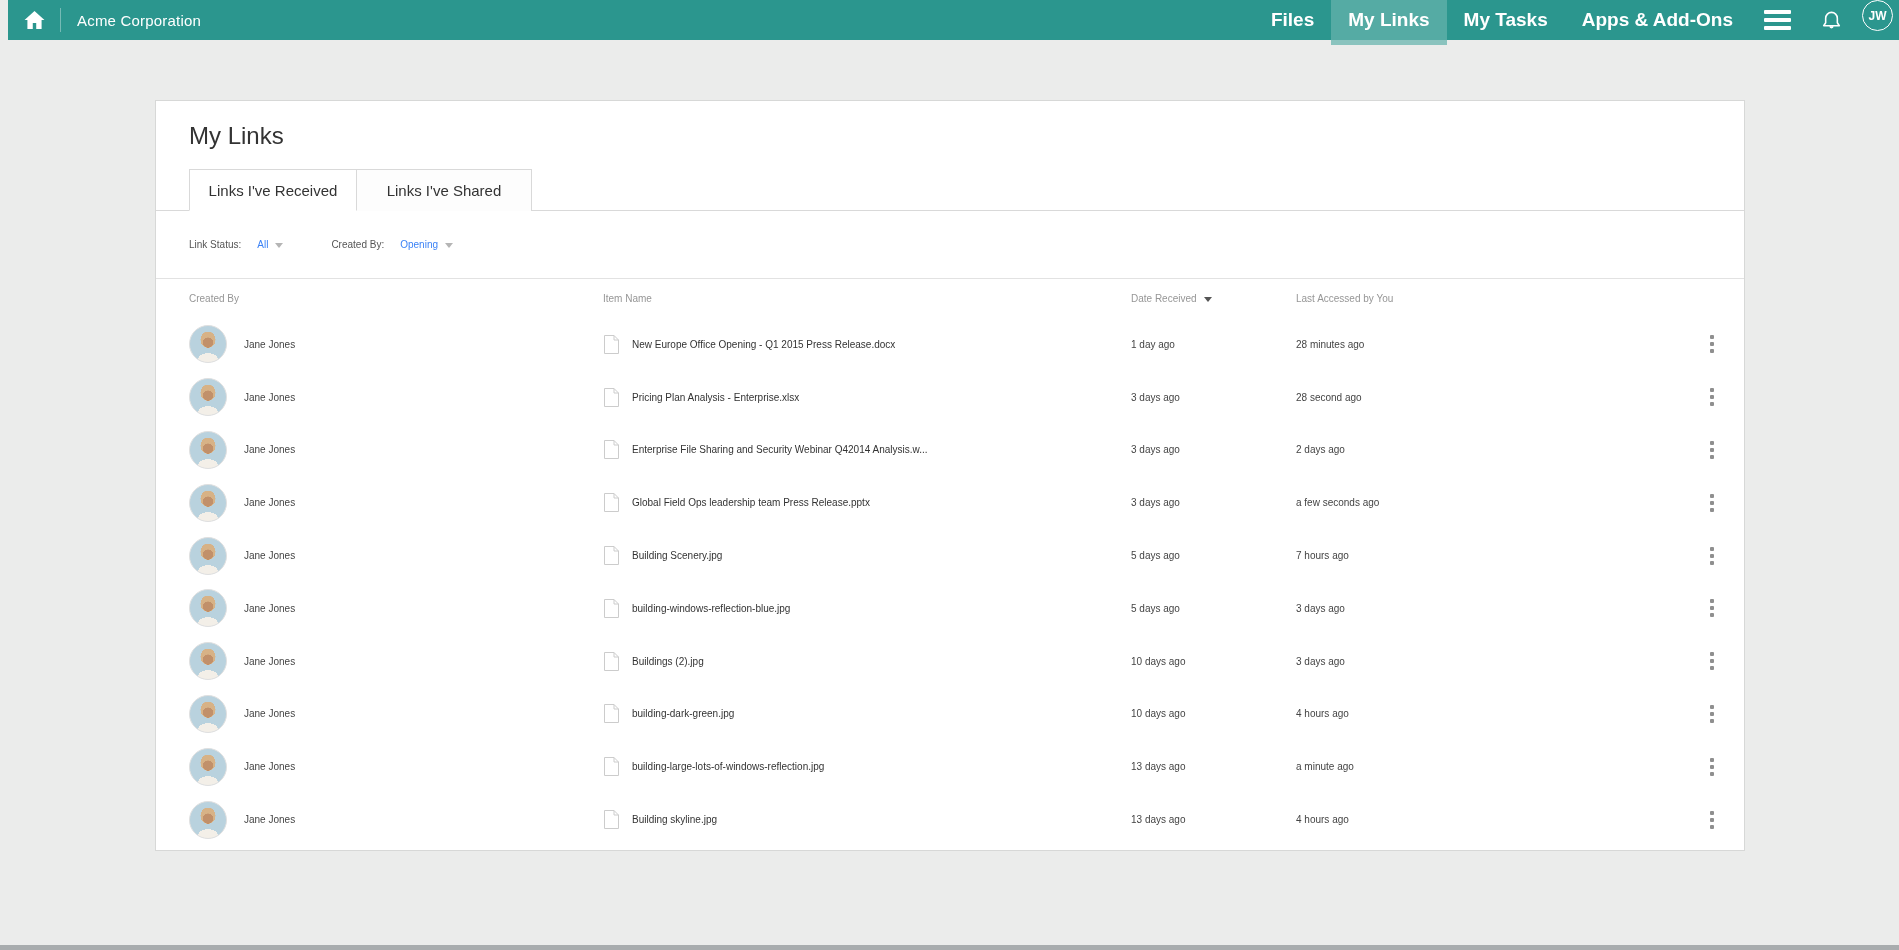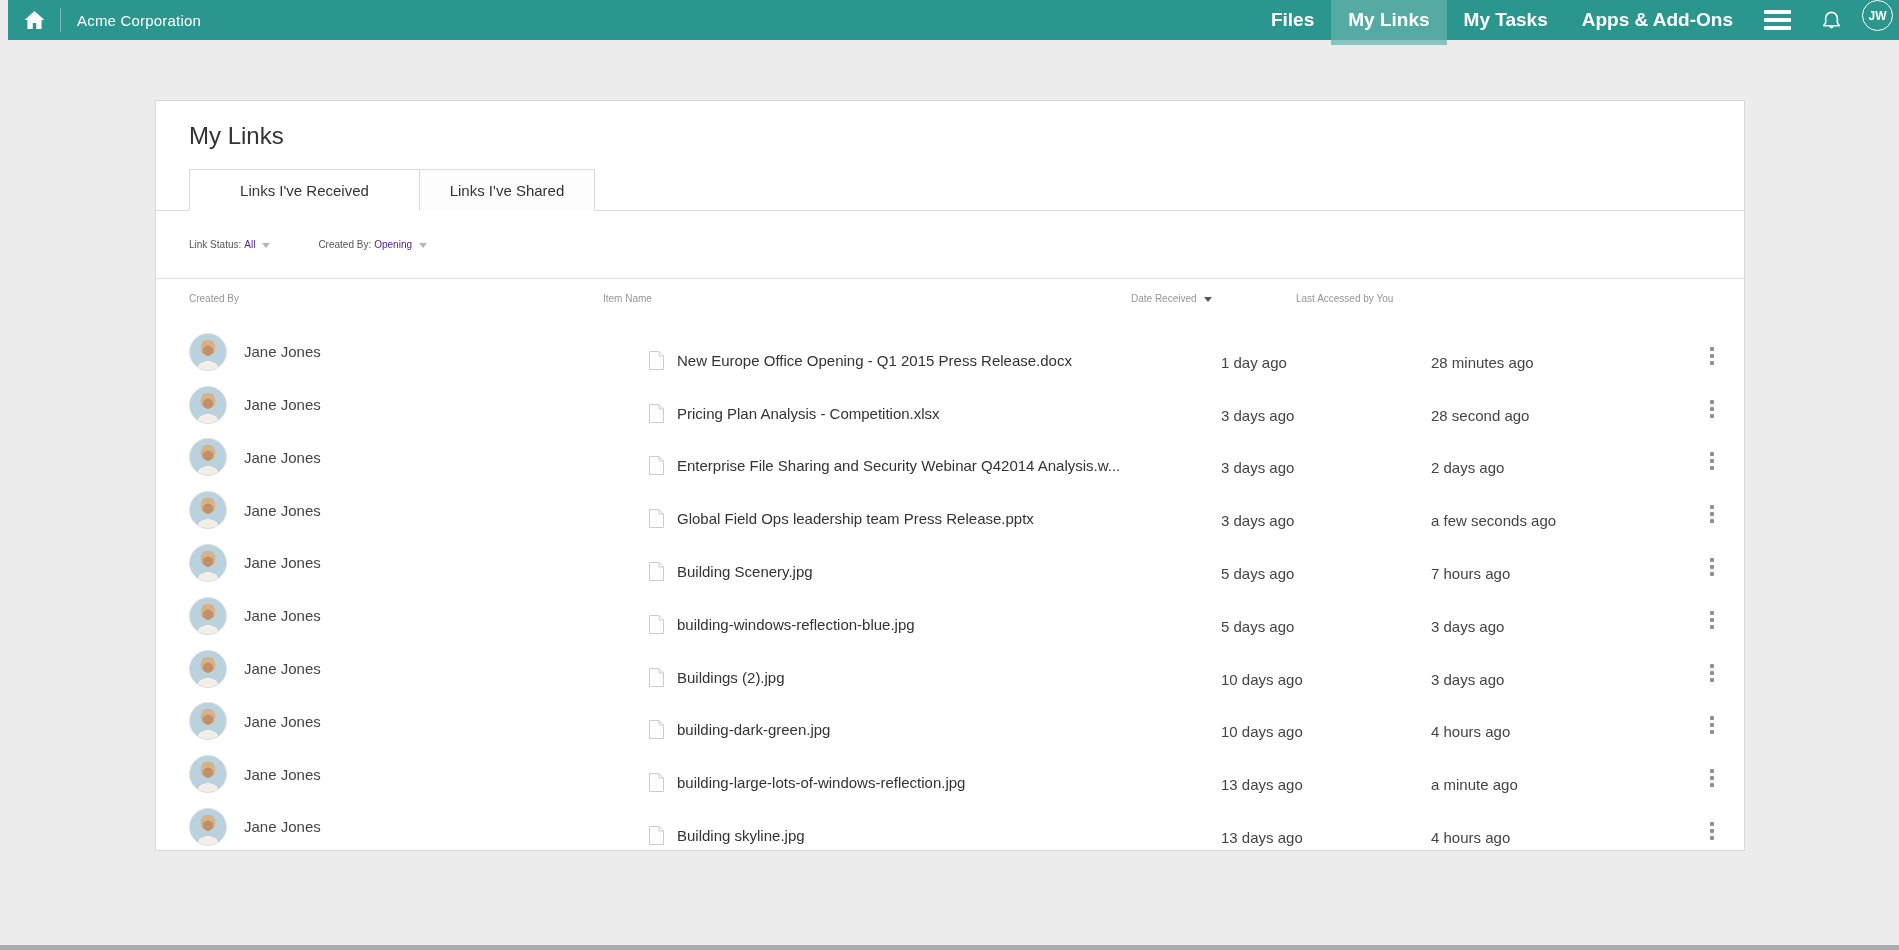--- a/index.html
+++ b/index.html
@@ -30,43 +30,43 @@
   .card { position:absolute; left:155px; top:100px; width:1590px; height:751px;
     background:#fff; border:1px solid #d7d8d7; }
   .page-title { margin:21px 33px 0; font-size:24px; font-weight:400; color:#333; }
 
   .tabs-row { margin-top:19px; padding:0 33px; border-bottom:1px solid #d9d9d9; display:flex; }
   .tab { height:42px; display:flex; align-items:center; justify-content:center;
     border:1px solid #d9d9d9; border-bottom:none; margin-bottom:-1px; font-size:15px; color:#333;
     cursor:pointer; background:#fdfdfd; }
   .tab + .tab { border-left:none; }
   .tab.active { background:#fff; border-bottom:1px solid #fff; }
-  .tab-received { width:231px; }
+  .tab-received { width:168px; }
   .tab-shared { width:175px; }
 
   .filter-row { height:68px; display:flex; align-items:center; padding:0 33px;
     border-bottom:1px solid #e2e2e2; font-size:10px; color:#555; }
   .filter { display:flex; align-items:center; cursor:pointer; margin-right:48px; }
-  .filter .value { margin-left:3px; color:#4c1d95; }
+  .filter .value { margin-left:16px; color:#3b82f6; }
   .caret-down { width:0; height:0; border-left:4.5px solid transparent; border-right:4.5px solid transparent;
     border-top:5px solid #b5b5b5; margin-left:7px; margin-top:2px; }
 
   
   .thead { height:39px; display:flex; align-items:center; padding:0 24px 0 33px;
     color:#969696; font-size:10px; }
   .col-created { width:414px; display:flex; align-items:center; }
   .col-item { width:528px; display:flex; align-items:center; min-width:0; }
   .col-date { width:165px; display:flex; align-items:center; }
   .col-last { flex:1; display:flex; align-items:center; }
   .col-menu { width:40px; display:flex; justify-content:flex-end; }
   .sort-caret { width:0; height:0; border-left:4px solid transparent; border-right:4px solid transparent;
     border-top:5px solid #555; margin-left:7px; margin-top:2px; }
 
-  .trow { height:52.8px; display:flex; align-items:flex-end; padding:0 24px 0 33px;
-    font-size:15px; color:#444;gap:45px; }
+  .trow { height:52.8px; display:flex; align-items:center; padding:0 24px 0 33px;
+    font-size:10px; color:#444; }
   .avatar-photo { width:38px; height:38px; border-radius:50%; flex:0 0 38px;
     background:
       radial-gradient(ellipse 15px 9px at 50% 92%, #f3efe8 65%, rgba(243,239,232,0) 66%),
       radial-gradient(circle 7px at 50% 46%, #c1906a 72%, rgba(193,144,106,0) 73%),
       radial-gradient(ellipse 12px 13px at 50% 38%, #d7b286 62%, rgba(215,178,134,0) 63%),
       #b9d2de;
     border:1px solid #e0e0e0; }
   .person-name { margin-left:17px; color:#444; }
   .file-icon { flex:0 0 17px; margin-right:12px; display:flex; }
   .item-label { color:#333; white-space:nowrap; overflow:hidden; text-overflow:ellipsis; cursor:pointer; }
@@ -177,21 +177,21 @@
       <span class="avatar-photo"></span>
       <span class="person-name">Jane Jones</span>
     </div>
     <div class="col-item">
       <span class="file-icon">
         <svg width="17" height="21" viewBox="0 0 17 21">
               <path d="M1.5 1.5h9.5l4.5 4.5v13.5H1.5z" fill="#ffffff" stroke="#cccccc" stroke-width="1"></path>
               <path d="M11 1.5v4.5h4.5" fill="none" stroke="#cccccc" stroke-width="1"></path>
             </svg>
       </span>
-      <span class="item-label">Pricing Plan Analysis - Competition.xlsx</span>
+      <span class="item-label">Pricing Plan Analysis - Enterprise.xlsx</span>
     </div>
     <div class="col-date">3 days ago</div>
     <div class="col-last">28 second ago</div>
     <div class="col-menu">
       <span class="kebab">
             <i></i>
             <i></i>
             <i></i>
           </span>
     </div>

